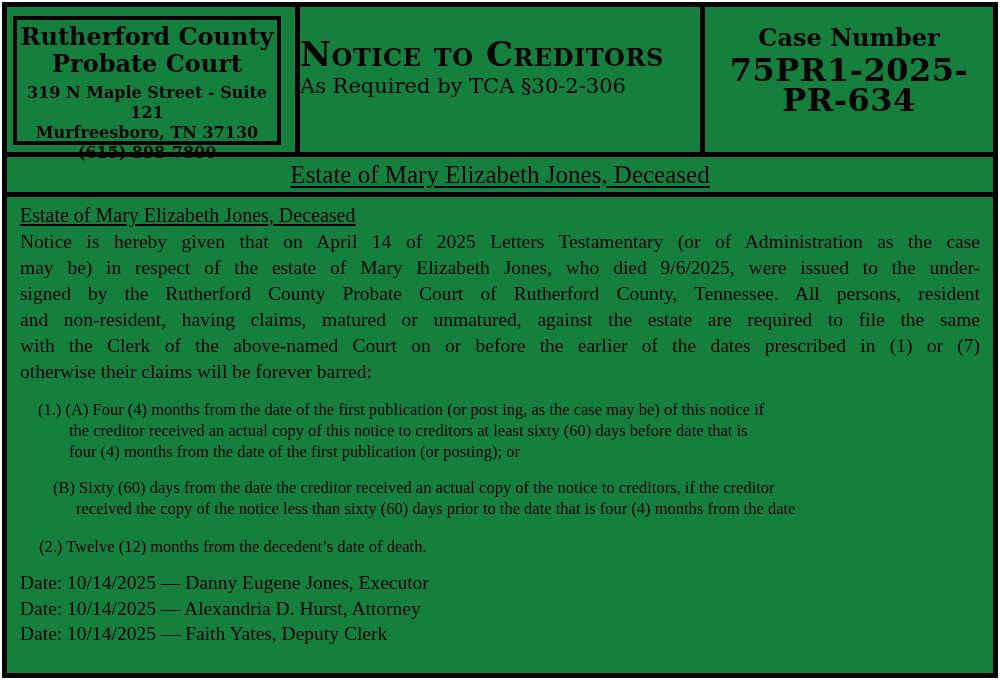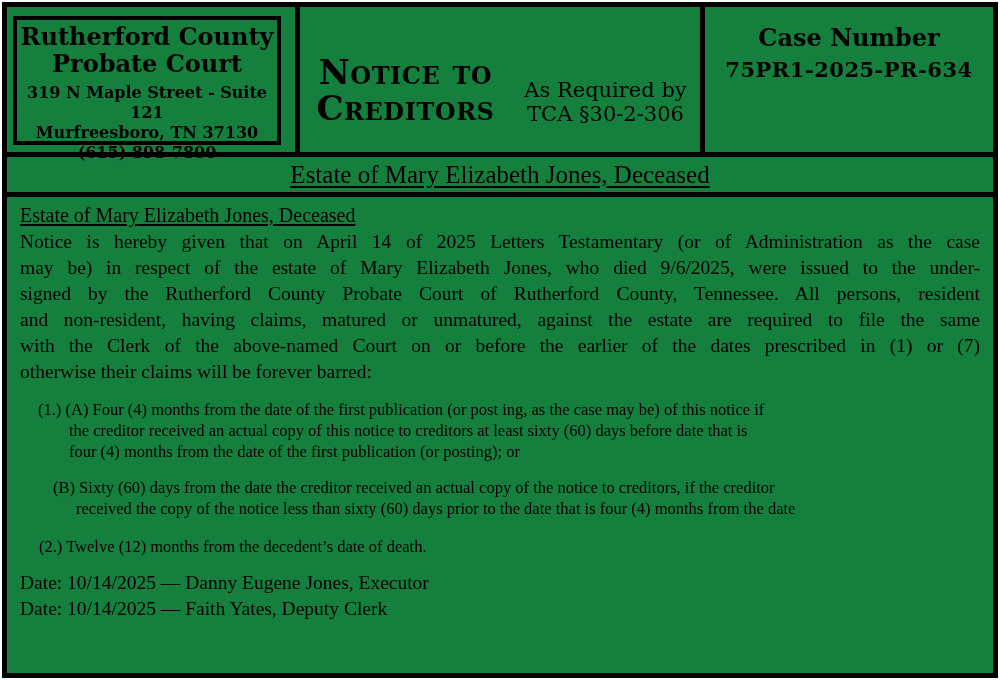--- a/index.html
+++ b/index.html
@@ -51,23 +51,23 @@
     font-size: 16px;
     line-height: 20px;
     font-weight: 600;
   }
   .h-center {
     width: 410px;
     box-sizing: border-box;
     border-left: 5px solid #000;
     border-right: 5px solid #000;
     display: flex;
-    flex-direction: row;
+    flex-direction: column;
     justify-content: center;
-    align-items: flex-end;
+    align-items: flex-start;
     text-align: center;
     padding-bottom: 26px;
   }
   .notice-title {
     font-variant: small-caps;
     font-weight: bold;
     font-size: 34px;
     line-height: 36px;
     letter-spacing: 0.5px;
   }
@@ -80,21 +80,21 @@
     flex: 1;
     text-align: center;
     padding-top: 17px;
   }
   .case-label {
     font-size: 24px;
     font-weight: bold;
     line-height: 28px;
   }
   .case-number {
-    font-size: 21px;
+    font-size: 32px;
     font-weight: 600;
     line-height: 30px;
     margin-top: 3px;
     letter-spacing: 0.5px;
   }
   
   .banner {
     height: 35px;
     border-bottom: 5px solid #000;
     text-align: center;
@@ -204,18 +204,19 @@
         </div>
       <div class="clause clause-1b">
           <div>(B) Sixty (60) days from the date the creditor received an actual copy of the notice to creditors, if the creditor</div>
           <div>received the copy of the notice less than sixty (60) days prior to the date that is four (4) months from the date</div>
         </div>
       <div class="clause item-2">(2.) Twelve (12) months from the decedent’s date of death.</div>
     </div>
 
     <div class="dates">
       <div>Date: 10/14/2025 — Danny Eugene Jones, Executor</div>
+      <div>Date: 10/14/2025 — Alexandria D. Hurst, Attorney</div>
       <div>Date: 10/14/2025 — Faith Yates, Deputy Clerk</div>
     </div>
 
   </div>
 
 </div>
 
 </body></html>

